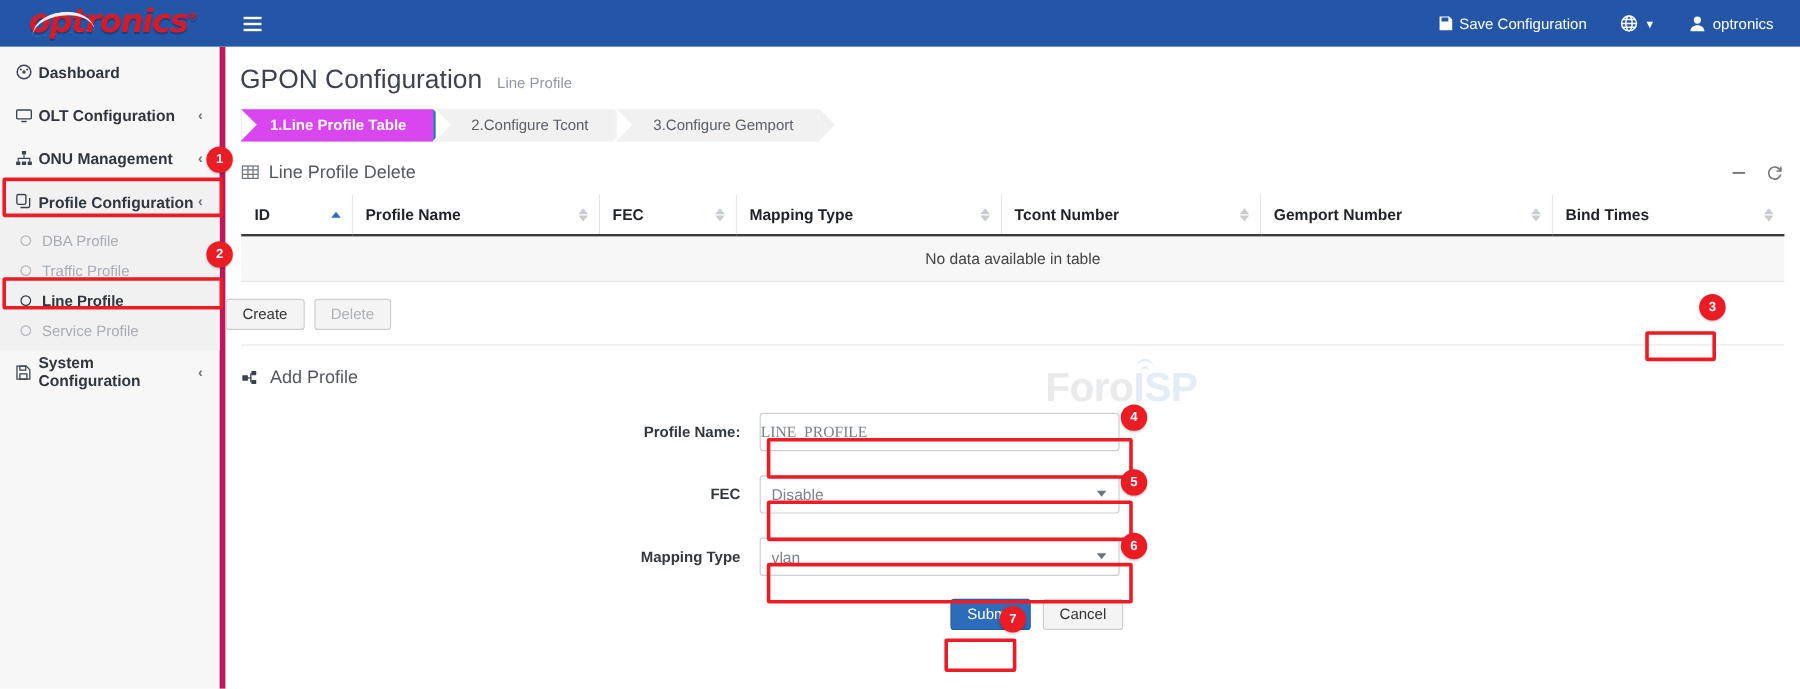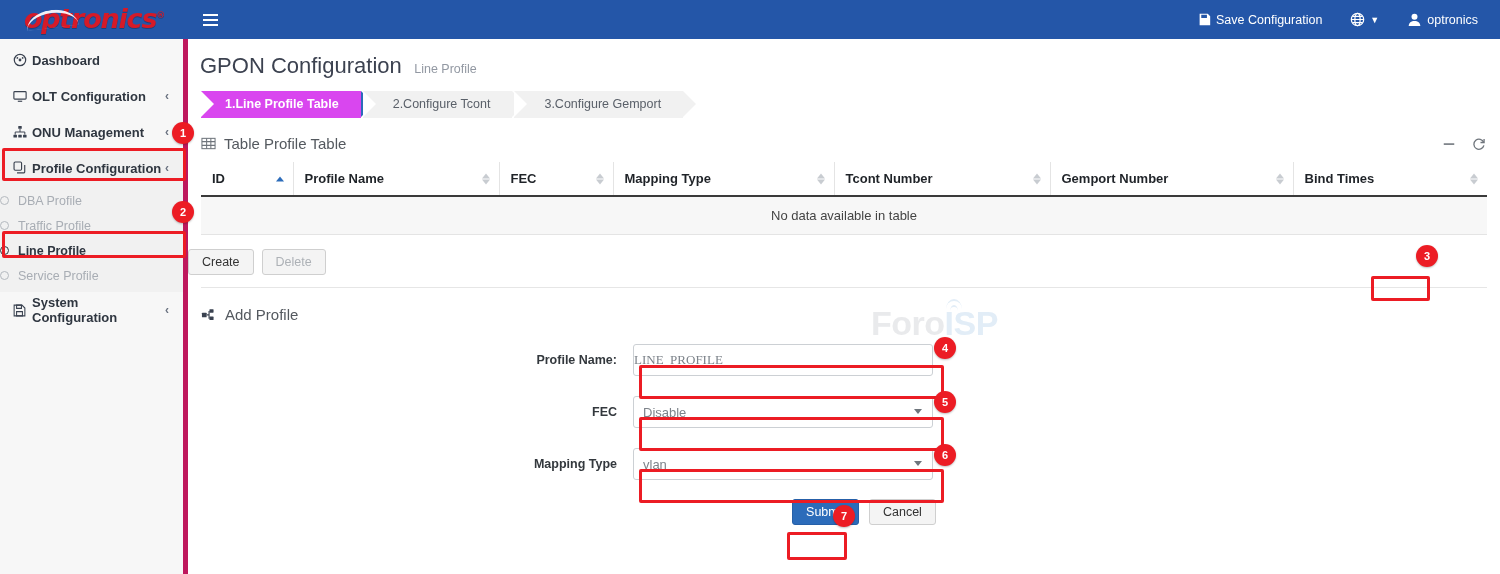--- a/index.html
+++ b/index.html
@@ -71,21 +71,21 @@
     position: relative;
   }
   .nav-item .ic { width: 19px; display: inline-flex; align-items: center; color: #3a4250; }
   .nav-item .lbl { flex: 1; }
   .nav-item .caret { color: #6a7280; font-size: 12px; font-weight: bold; }
   .nav-item.active-box { background: #f1f1f1; }
 
   .submenu { background: #f1f1f1; padding: 2px 0 4px; }
   .sub-item {
     display: flex; align-items: center; gap: 9px;
-    height: 25px; 
+    height: 25px; padding-left: 17px;
     color: #a8adb4; font-size: 12.5px; cursor: pointer;
   }
   .sub-item .dot {
     width: 9px; height: 9px; border: 1.6px solid #b4b9bf; border-radius: 50%;
     flex: none;
   }
   .sub-item.active { color: #2f3640; font-weight: bold; }
   .sub-item.active .dot { border-color: #2f3640; }
 
   
@@ -387,21 +387,21 @@
     </div>
 
     <div class="panel-head">
       <div class="panel-title">
         <span>
           <svg width="15" height="15" viewBox="0 0 16 16" fill="none" stroke="#6f757c" stroke-width="1.1">
               <rect x="1" y="2.5" width="14" height="11"></rect>
               <path d="M1 6h14M1 10h14M6 2.5v11M10.5 2.5v11"></path>
             </svg>
         </span>
-        <span>Table Profile Table</span>
+        <span>Line Profile Delete</span>
       </div>
       <div class="panel-tools">
         <span class="tool-ic">
           <svg width="14" height="14" viewBox="0 0 16 16">
               <rect x="2" y="7.2" width="12" height="1.8" fill="#6f757c"></rect>
             </svg>
         </span>
         <span class="tool-ic">
           <svg width="14" height="14" viewBox="0 0 16 16" fill="none" stroke="#6f757c" stroke-width="1.5">
               <path d="M13.4 6.2A5.8 5.8 0 1 0 13.6 9.6"></path>

